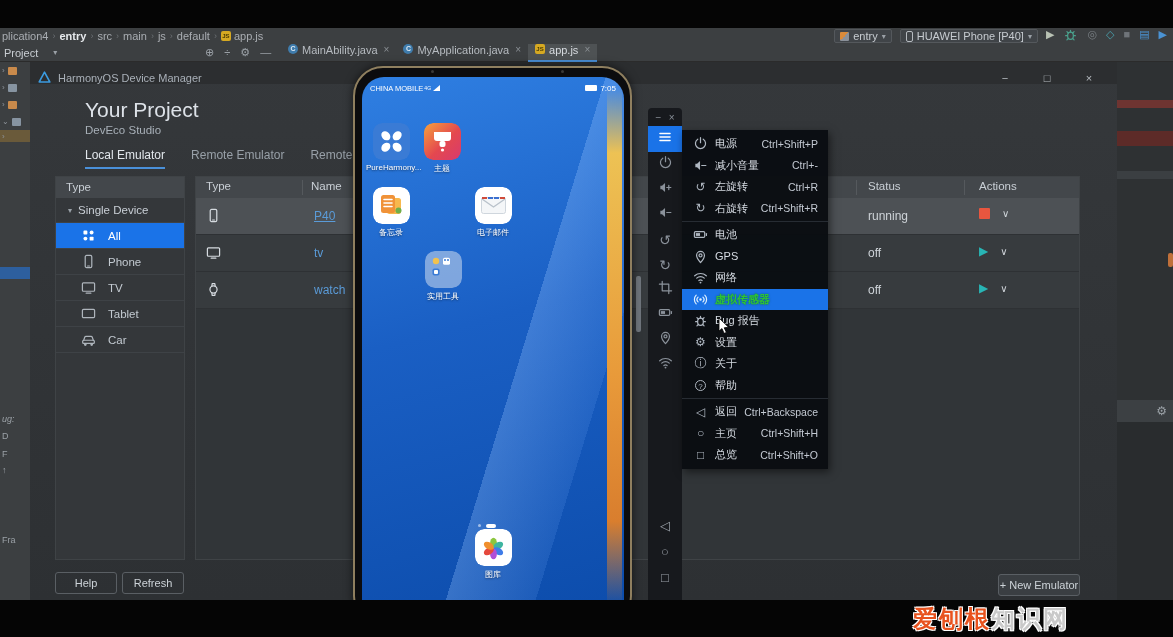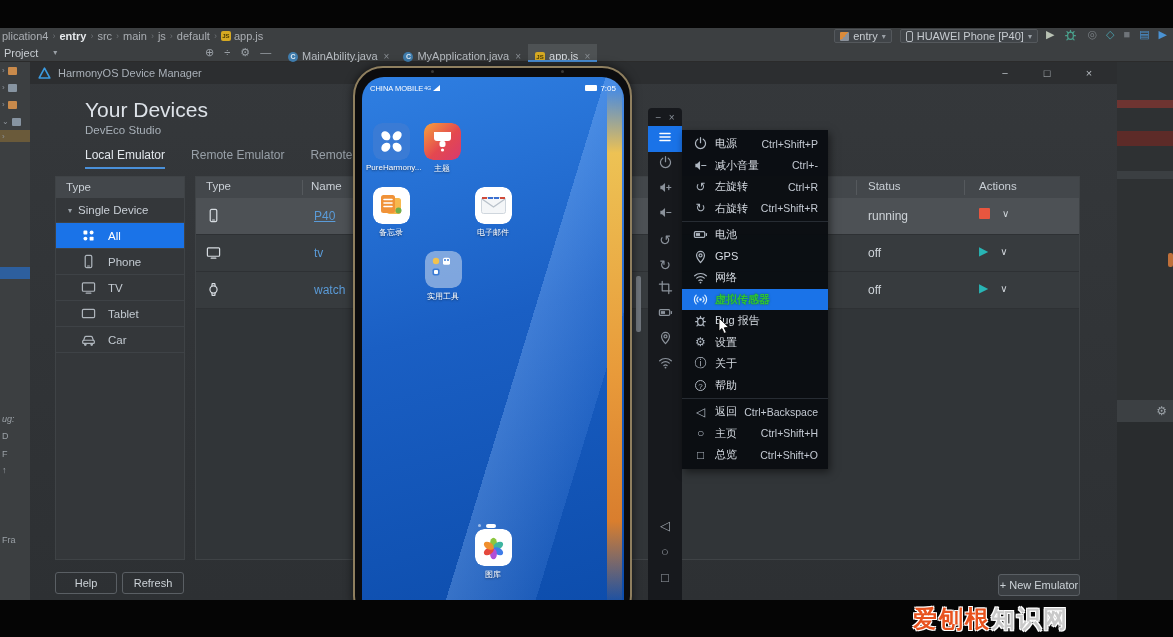--- a/index.html
+++ b/index.html
@@ -16,21 +16,21 @@
   #topbar1-right{margin-left:auto;display:flex;align-items:center;gap:8px;padding-right:6px}
   .chip{display:flex;align-items:center;gap:4px;padding:0 5px;height:14px;border:1px solid #54585c;border-radius:2px;background:#3f4折245;background:#404448;color:#c6cbd0}
   .chip .car{font-size:8px;color:#9aa0a6}
   .ti{font-size:11px;line-height:14px}
   .ti-run{color:#b9c2b4}.ti-debug{color:#4aa08c}.ti-coverage{color:#7c8287}.ti-profiler{color:#49a0ac}.ti-stop{color:#6f7479}.ti-layout-panel{color:#4a93d4}.ti-run-panel{color:#4a93d4}
 
   #topbar2{position:absolute;left:0;top:44px;width:1173px;height:18px;background:#3c3f41;border-bottom:1px solid #2b2b2b;display:flex;align-items:center;font-size:11px;color:#bfc4c9;z-index:5}
   #project-label{display:flex;align-items:center;gap:15px;padding-left:4px;width:205px;color:#c9ced3}
   #panel-icons{display:flex;gap:10px;color:#9aa0a6;width:72px}
   #editor-tabs{display:flex;height:18px;margin-left:4px}
-  .etab{display:flex;align-items:flex-end;gap:4px;padding:0 7px;font-size:11px;color:#b6bbc0;position:relative}
+  .etab{display:flex;align-items:flex-start;gap:4px;padding:0 7px;font-size:11px;color:#b6bbc0;position:relative}
   .etab.active{background:#4e5254;color:#d7dbe0}
   .etab.active::after{content:"";position:absolute;left:0;right:0;bottom:0;height:2px;background:#4a90d9}
   .etab .x{color:#8a8f94;font-size:10px;margin-left:2px}
   .icon-java-class{display:inline-block;width:10px;height:10px;border-radius:50%;background:#3f7cac;color:#dfe9f2;font-size:7px;line-height:10px;text-align:center;font-weight:bold}
   .icon-java-class::after{content:"C"}
   .icon-js-file{display:inline-block;width:10px;height:10px;border-radius:2px;background:#d6a råkade22;background:#d6a922;color:#4a3a00;font-size:6px;line-height:10px;text-align:center;font-weight:bold}
   .icon-js-file::after{content:"JS"}
   .icon-module{display:inline-block;width:9px;height:9px;border-radius:1px;background:linear-gradient(135deg,#d98a3a 50%,#8a9099 50%)}
   .icon-phone-small{display:inline-block;width:7px;height:11px;border:1px solid #b6bbc0;border-radius:2px}
 
@@ -41,21 +41,21 @@
   .fold.orange{background:#c98a4b}.fold.gray{background:#8794a1}
   #ls-blue{position:absolute;left:0;top:205px;width:30px;height:12px;background:#2d5f9e}
   .lsf{position:absolute;left:2px;color:#9aa0a6;font-size:9px;white-space:nowrap}
   #right-strip{position:absolute;left:1117px;top:62px;width:56px;height:538px;background:#2e3133;z-index:4}
   .rs-bar{position:absolute;left:0;width:56px}
   #rs-toolband{position:absolute;left:0;top:338px;width:56px;height:22px;background:#3c4043;color:#9aa0a6;font-size:12px;text-align:right;padding-right:6px;line-height:22px}
   #rs-orange{position:absolute;left:51px;top:191px;width:5px;height:14px;background:#c0703a;border-radius:2px}
 
   
   #dm{position:absolute;left:30px;top:62px;width:1087px;height:538px;background:linear-gradient(180deg,#35383b 0%,#2d3033 100%);z-index:10}
-  #dm-titlebar{position:absolute;left:0;top:0;width:100%;height:22px;background:#2c2e30;display:flex;align-items:center;gap:7px;padding-left:8px;font-size:11px;color:#a9b0b8}
+  #dm-titlebar{position:absolute;left:0;top:0;width:100%;height:22px;background:#2c2e30;display:flex;align-items:flex-end;gap:7px;padding-left:8px;font-size:11px;color:#a9b0b8}
   #dm-controls{margin-left:auto;display:flex;gap:14px;padding-right:14px;color:#b6bbc0;font-size:11px}
   #dm-controls span{width:28px;text-align:center;cursor:default}
   #dm-heading{position:absolute;left:55px;top:36px;font-size:21px;color:#dde2e8}
   #dm-subheading{position:absolute;left:55px;top:62px;font-size:11.5px;color:#a8b0b8}
   #dm-tabs{position:absolute;left:55px;top:86px;display:flex;gap:26px;font-size:12px;color:#98a0a8}
   .dm-tab{padding-bottom:5px}
   .dm-tab.active{color:#e2e7ec;border-bottom:2px solid #4a90d9}
 
   
   #dm-filter{position:absolute;left:25px;top:114px;width:130px;height:384px;background:#34373a;border:1px solid #3f4346}
@@ -277,21 +277,21 @@
       <svg width="13" height="13" viewBox="0 0 16 16">
           <path d="M8 1.5l6.5 12h-13z" fill="none" stroke="#3b9be0" stroke-width="2" stroke-linejoin="round"></path>
         </svg>
       <span>HarmonyOS Device Manager</span>
       <span id="dm-controls">
           <span>−</span>
           <span>□</span>
           <span>×</span>
         </span>
     </div>
-    <div id="dm-heading">Your Devices</div>
+    <div id="dm-heading">Your Project</div>
     <div id="dm-subheading">DevEco Studio</div>
     <div id="dm-tabs">
         <span class="dm-tab active">Local Emulator</span>
         <span class="dm-tab">Remote Emulator</span>
         <span class="dm-tab">Remote Device</span>
       </div>
 
     <div id="dm-filter">
       <div id="dm-filter-header">Type</div>
       <div class="f-group">

